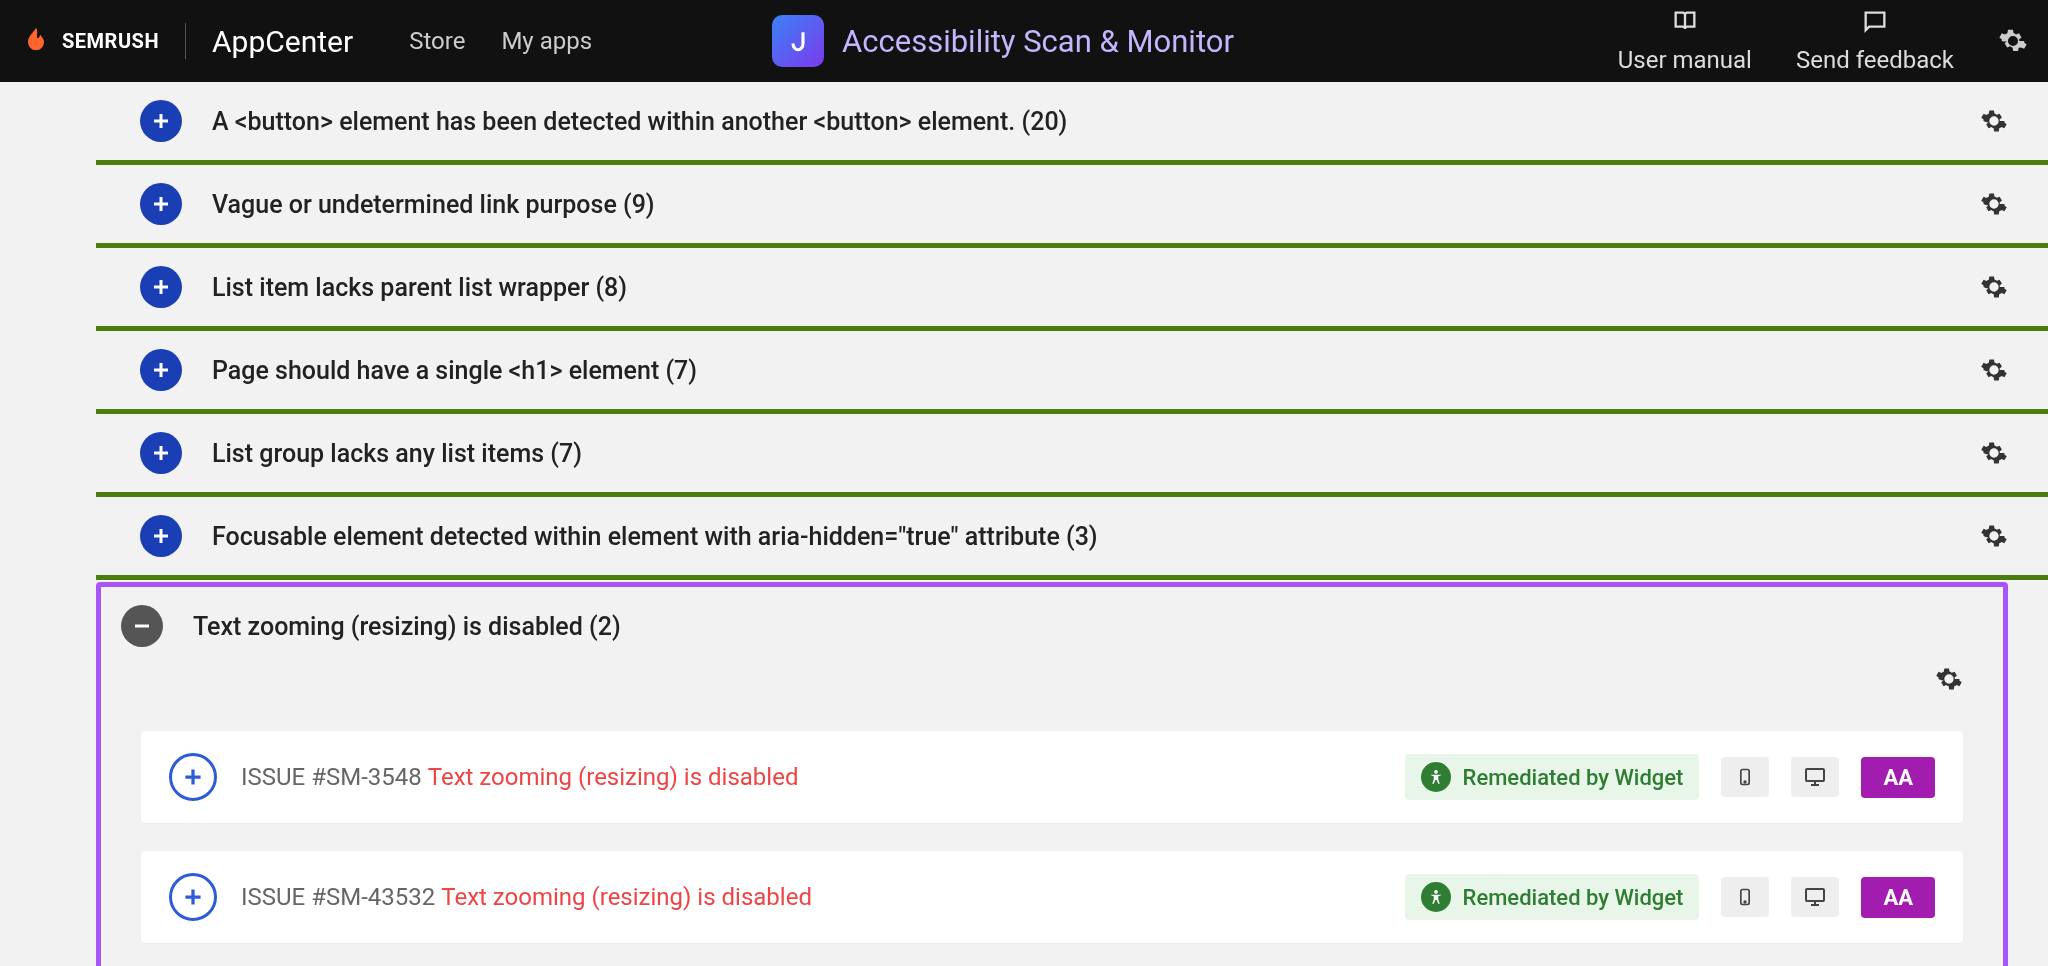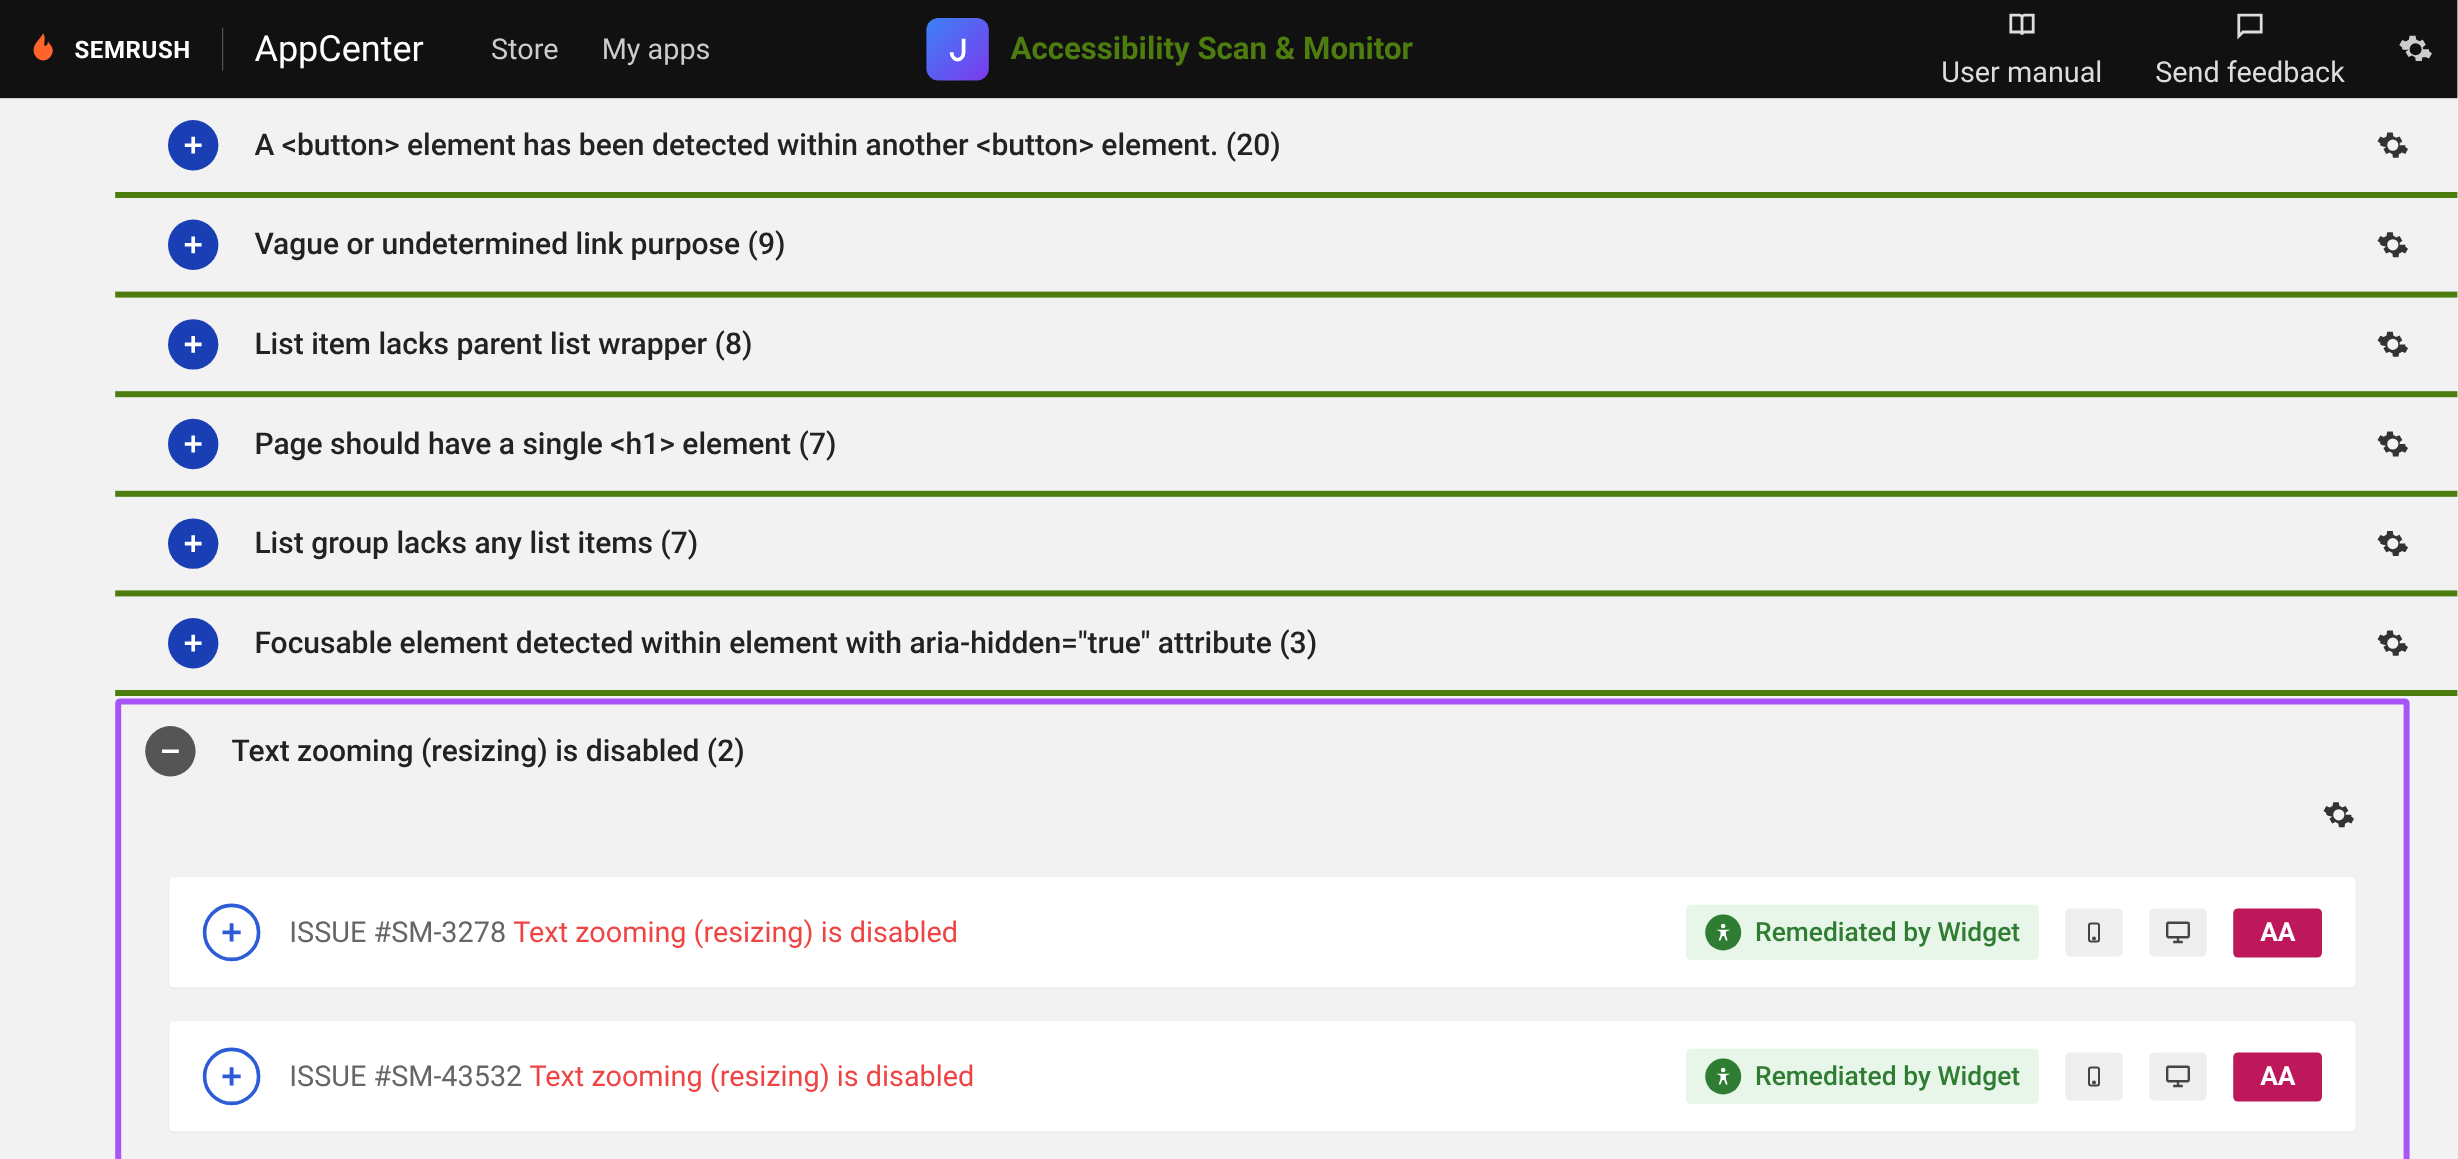--- a/index.html
+++ b/index.html
@@ -64,23 +64,23 @@
   .app-icon {
     width: 52px;
     height: 52px;
     border-radius: 10px;
     background: linear-gradient(135deg, #3b82f6, #7c3aed);
     display: flex;
     align-items: center;
     justify-content: center;
   }
   .app-title {
-    font-size: 26px;
-    font-weight: 700;
-    color: #4d7c0f;
+    font-size: 31px;
+    font-weight: 400;
+    color: #c4b5fd;
   }
   .header-right {
     margin-left: auto;
     display: flex;
     align-items: center;
     gap: 44px;
     font-size: 24px;
     color: #ddd;
   }
   .header-right-item {
@@ -223,21 +223,21 @@
     background: #eee;
     border-radius: 4px;
     width: 48px;
     height: 40px;
     display: flex;
     align-items: center;
     justify-content: center;
     color: #444;
   }
   .aa-badge {
-    background: #be185d;
+    background: #a21caf;
     color: #fff;
     font-weight: 700;
     font-size: 22px;
     border-radius: 4px;
     padding: 8px 22px;
   }
 
   svg { display: block; }
 </style>
 </head>
@@ -393,21 +393,21 @@
     </div>
 
     <div class="sub-issues">
 
       <div class="sub-issue-card">
         <div class="sub-expand">
           <svg width="26" height="26" viewBox="0 0 24 24" stroke="currentColor" stroke-width="3" fill="none">
               <path d="M12 5v14M5 12h14"></path>
             </svg>
         </div>
-        <span class="issue-id">ISSUE #SM-3278</span>
+        <span class="issue-id">ISSUE #SM-3548</span>
         <span class="issue-desc">Text zooming (resizing) is disabled</span>
         <div class="card-right">
           <div class="remediated-badge">
             <span class="access-icon">
               <svg width="18" height="18" viewBox="0 0 24 24" fill="#fff">
                   <circle cx="12" cy="5" r="2.5"></circle>
                   <path d="M4 9h16l-5 2v4l2 6h-2l-2-5h-2l-2 5H7l2-6v-4z"></path>
                 </svg>
             </span>
             <span>Remediated by Widget</span>

